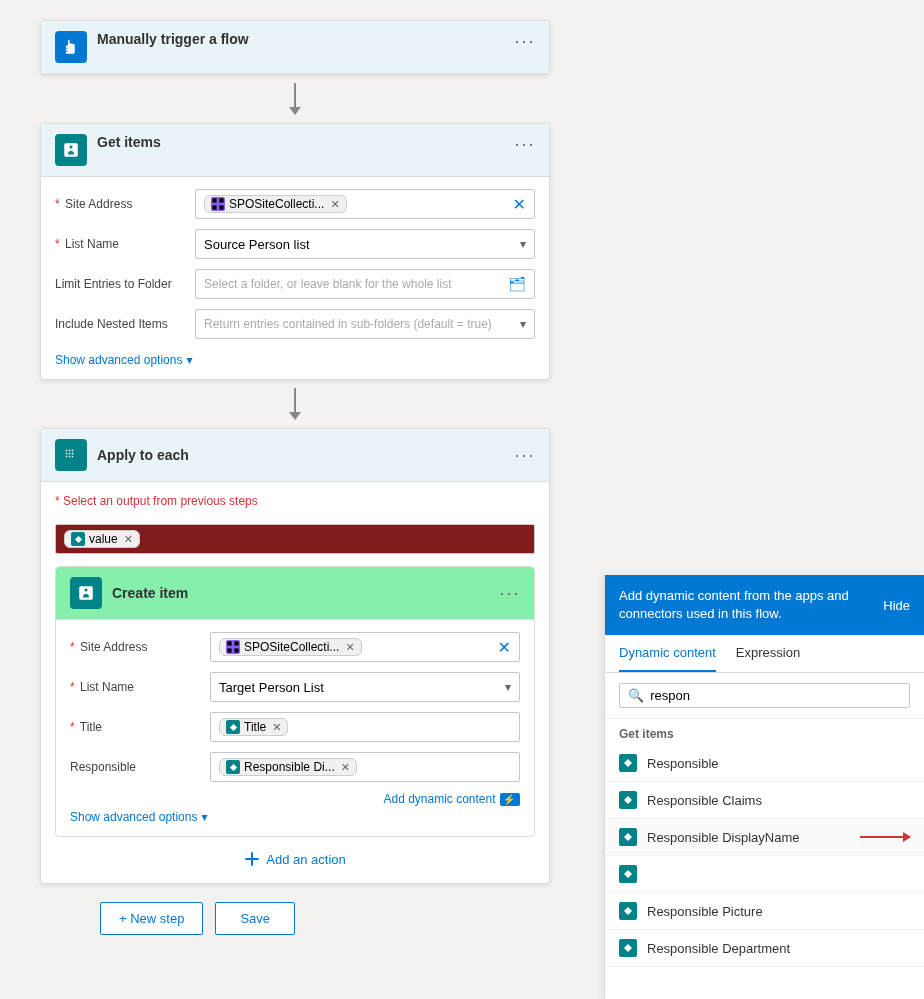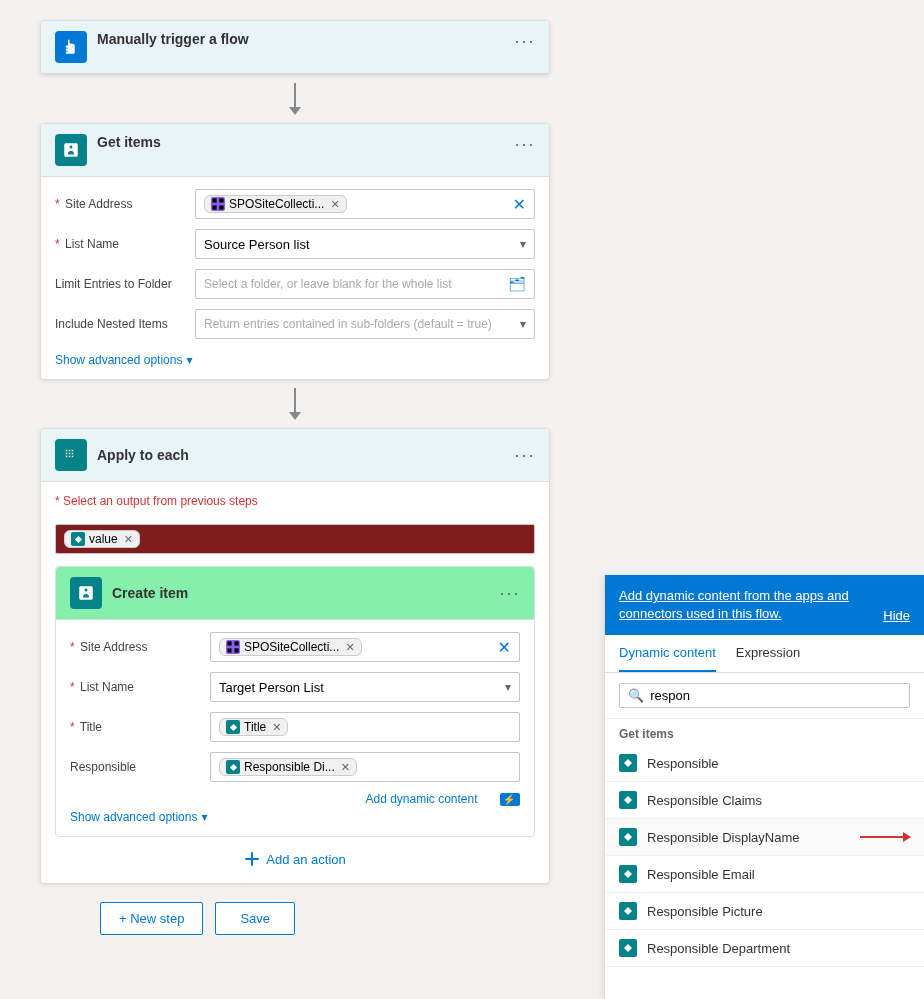--- a/index.html
+++ b/index.html
@@ -269,21 +269,21 @@
       justify-content: flex-end;
       margin-top: 4px;
     }
 
     .add-dynamic-link {
       color: #0078d4;
       font-size: 12px;
       cursor: pointer;
       display: inline-flex;
       align-items: center;
-      gap: 20px;
+      gap: 2px;
     }
 
     .dynamic-badge {
       background: #0078d4;
       color: #fff;
       border-radius: 2px;
       font-size: 10px;
       padding: 1px 4px;
       margin-left: 2px;
     }
@@ -349,23 +349,22 @@
       min-height: 424px;
       box-shadow: -2px 0 6px rgba(0,0,0,0.08);
     }
 
     .dynamic-panel-header {
       background: #0078d4;
       color: #fff;
       padding: 12px 14px;
       font-size: 13px;
       display: flex;
-      align-items: flex-end;
+      align-items: center;
       justify-content: space-between;
-      text-decoration: underline;
     }
 
     .dynamic-panel-header-text {
       flex: 1;
       line-height: 1.4;
     }
 
     .hide-link {
       color: #fff;
       font-size: 13px;
@@ -773,21 +772,20 @@
       <div class="red-arrow"></div>
     </div>
   </div>
 
   <div class="dynamic-item">
     <div class="dynamic-item-icon">
       <svg viewBox="0 0 10 10">
           <path d="M5 1L9 5L5 9L1 5Z"></path>
         </svg>
     </div>
-    <span class="dynamic-item-label">Responsible Email</span>
   </div>
 
   <div class="dynamic-item">
     <div class="dynamic-item-icon">
       <svg viewBox="0 0 10 10">
           <path d="M5 1L9 5L5 9L1 5Z"></path>
         </svg>
     </div>
     <span class="dynamic-item-label">Responsible Picture</span>
   </div>

